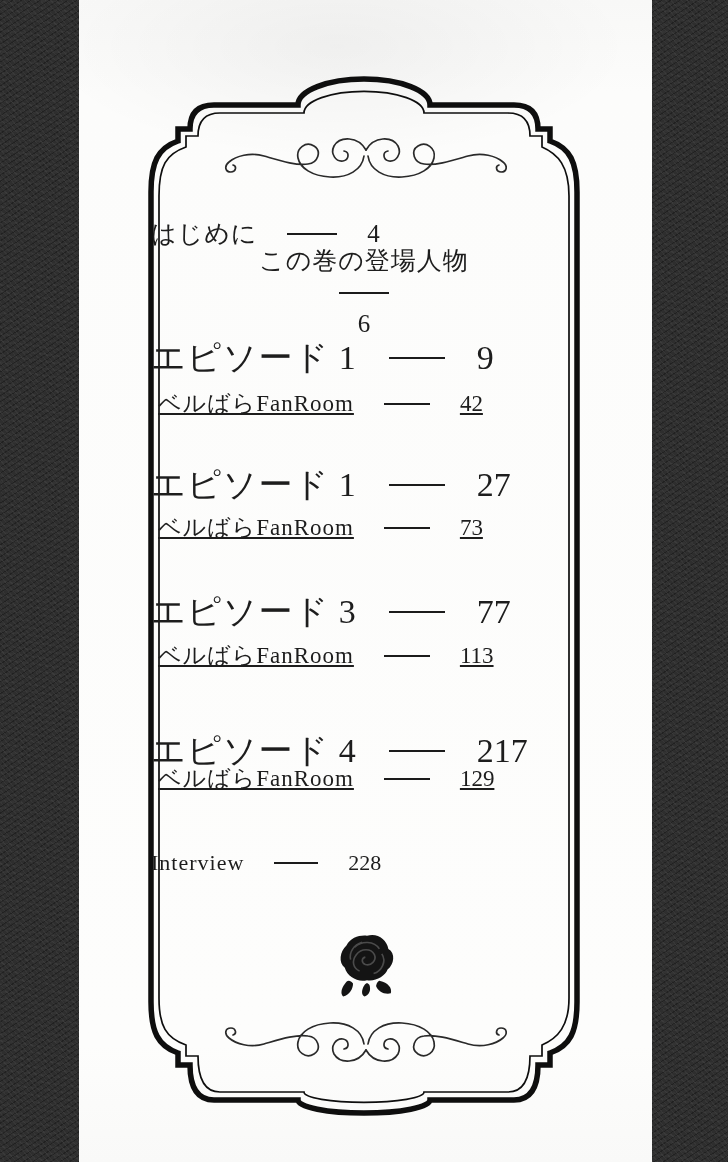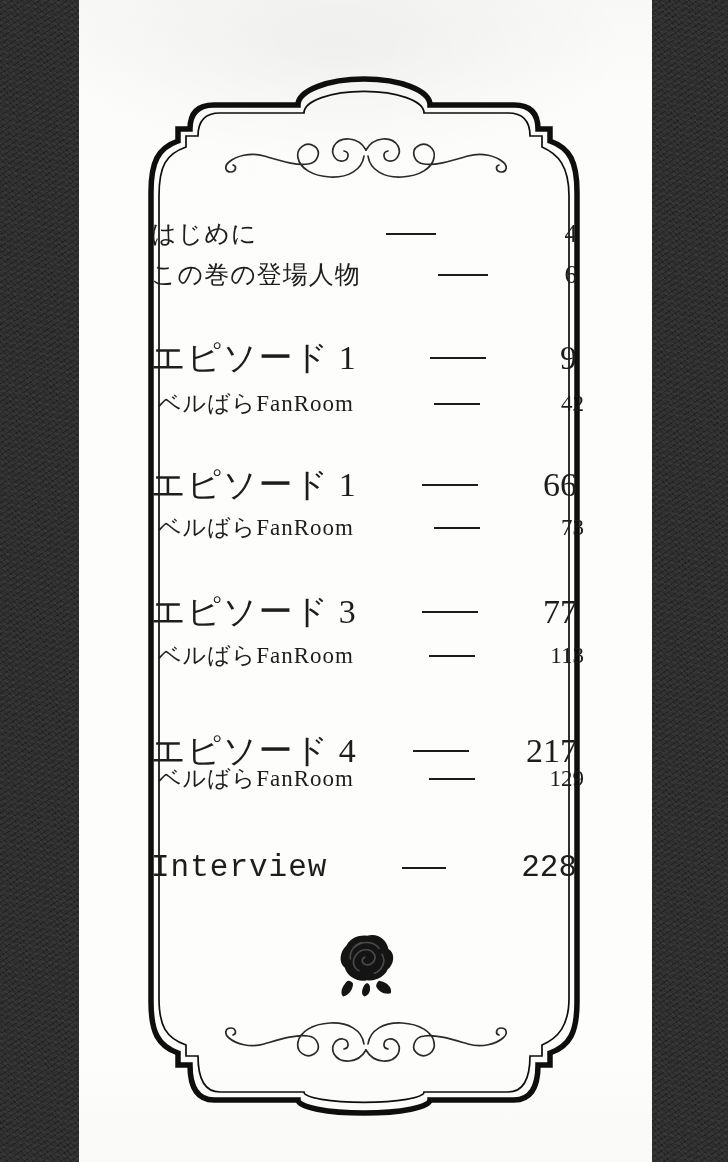--- a/index.html
+++ b/index.html
@@ -24,34 +24,34 @@
   }
   svg.frame{position:absolute;left:0;top:0;}
   .flourish{position:absolute;left:216px;width:300px;height:64px;}
   .flourish.top{top:130px;}
   .flourish.bottom{top:1006px;transform:scaleY(-1);}
   .rose{position:absolute;left:330px;top:928px;width:74px;height:78px;}
 
   .toc{position:absolute;left:151px;top:0;width:426px;height:1162px;color:#1d1d1d;}
   .row{
     position:absolute;left:0;right:0;
-    display:flex;justify-content:space-between;align-items:center;
+    display:flex;justify-content:flex-start;align-items:center;
     white-space:nowrap;line-height:1.15;gap:16px;
   }
   .row .label{letter-spacing:1px;}
   .row .dash{display:inline-block;height:0;border-top:2px solid #1b1b1b;margin:0 14px;}
   .row.head{font-size:25px;}
   .row.head .dash{width:50px;}
   .row.ep{font-size:34px;}
   .row.ep .dash{width:56px;margin:0 16px;}
-  .row.sub{font-size:23px;transform:translateX(7px);}
+  .row.sub{font-size:23px;transform:translateX(7px);text-decoration:underline;}
   .row.sub .dash{width:46px;}
-  .row.itv{font-size:31px;font-family:Liberation Mono, monospace;}
+  .row.itv{font-size:22px;}
   .row.itv .dash{width:44px;}
-  .r1{top:220px;} .r2{top:261px;}
+  .r1{top:220px;} .r2{top:247px;flex-direction:column;}
   .r3{top:338px;} .r4{top:391px;}
   .r5{top:465px;} .r6{top:515px;}
   .r7{top:592px;} .r8{top:643px;}
   .r9{top:718px;margin-top:13px;} .r10{top:766px;}
   .r11{top:850px;}
 </style>
 </head>
 <body>
 
 <div class="stage">
@@ -141,21 +141,21 @@
       <span class="num">9</span>
     </div>
     <div class="row sub r4">
       <span class="label">ベルばらFanRoom</span>
       <span class="dash"></span>
       <span class="num">42</span>
     </div>
     <div class="row ep r5">
       <span class="label">エピソード 1</span>
       <span class="dash"></span>
-      <span class="num">66</span>
+      <span class="num">27</span>
     </div>
     <div class="row sub r6">
       <span class="label">ベルばらFanRoom</span>
       <span class="dash"></span>
       <span class="num">73</span>
     </div>
     <div class="row ep r7">
       <span class="label">エピソード 3</span>
       <span class="dash"></span>
       <span class="num">77</span>

